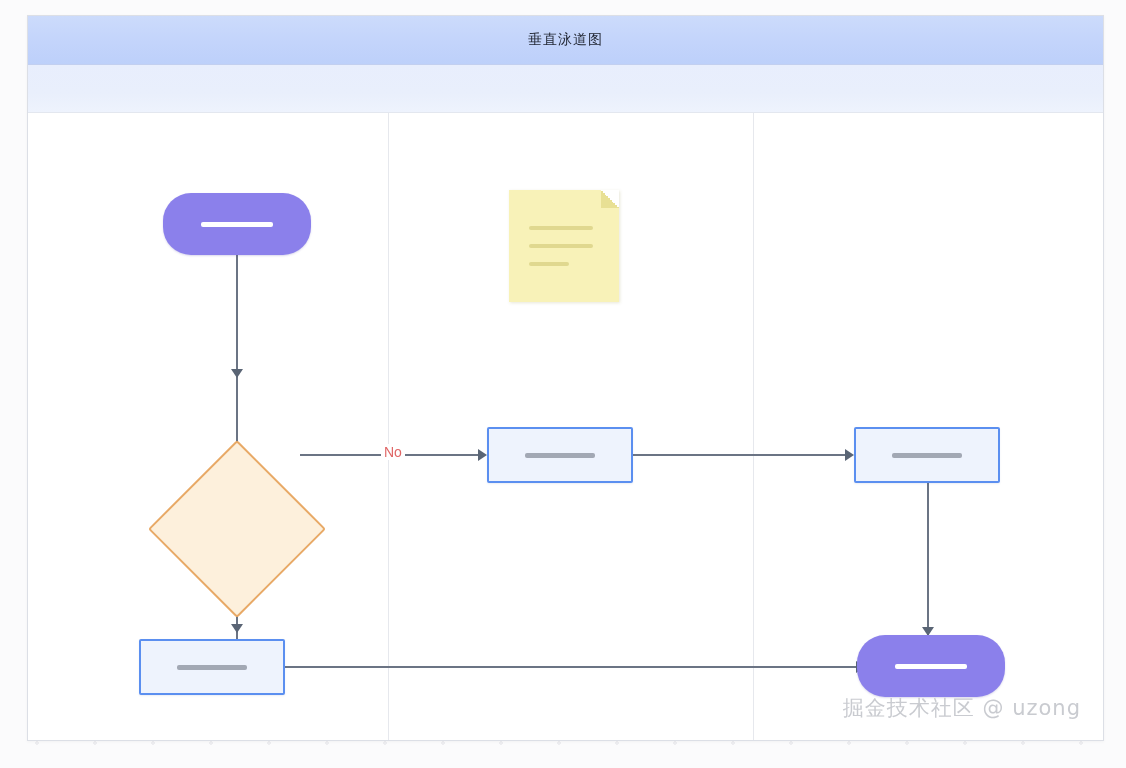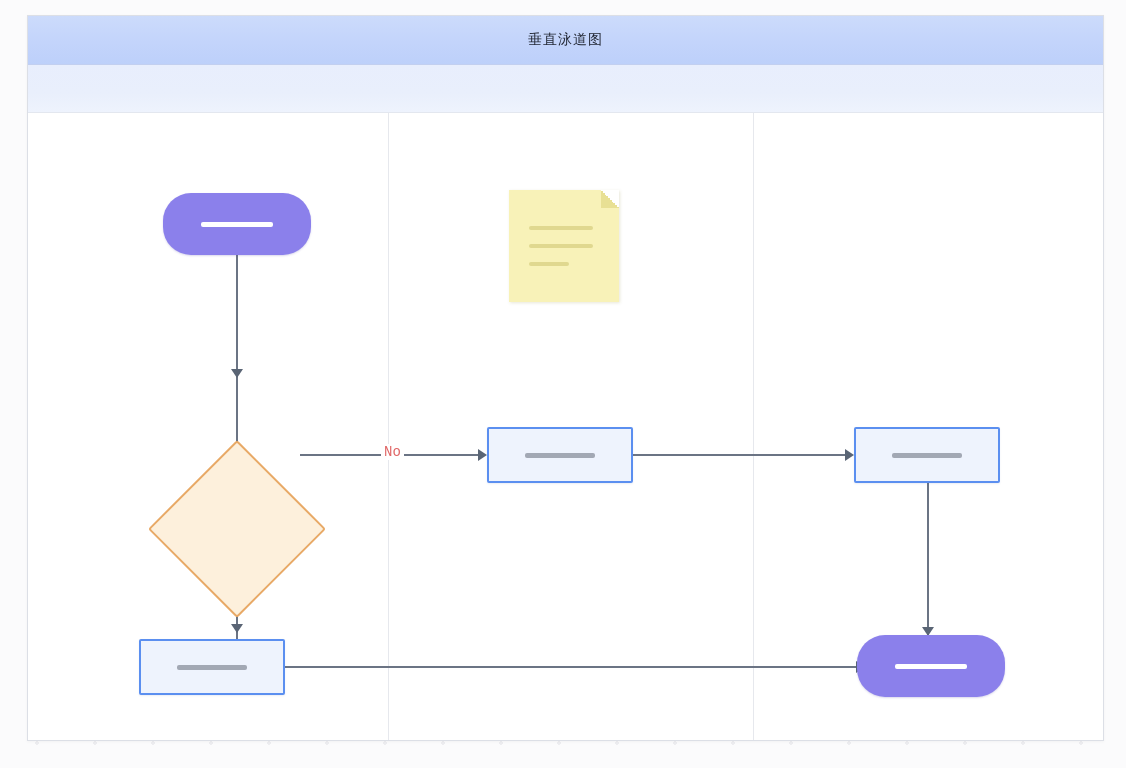--- a/index.html
+++ b/index.html
@@ -177,21 +177,21 @@
     border-top: 6px solid transparent;
     border-bottom: 6px solid transparent;
     border-left: 9px solid #5a6575;
   }
 
   .edge-label {
     position: absolute;
     font-size: 14px;
     background: #ffffff;
     padding: 0 3px;
-    font-family: Liberation Mono, monospace;
+    font-family: Liberation Sans, sans-serif;
   }
   .label-no  { color: #e06666; }
   .label-yes { color: #2e9e62; }
 
   
   .watermark {
     position: absolute;
     right: 22px;
     bottom: 20px;
     font-size: 21px;
@@ -267,15 +267,16 @@
     </div>
 
     <div class="node node-process" style="left:111px; top:526px; width:146px; height:56px;">
       <span class="ph-bar" style="width:70px;"></span>
     </div>
 
     <div class="node node-terminator" style="left:829px; top:522px; width:148px; height:62px;">
       <span class="ph-bar" style="width:72px;"></span>
     </div>
 
+    <div class="watermark">掘金技术社区 @ uzong</div>
 
   </div>
 </div>
 
 </body></html>

